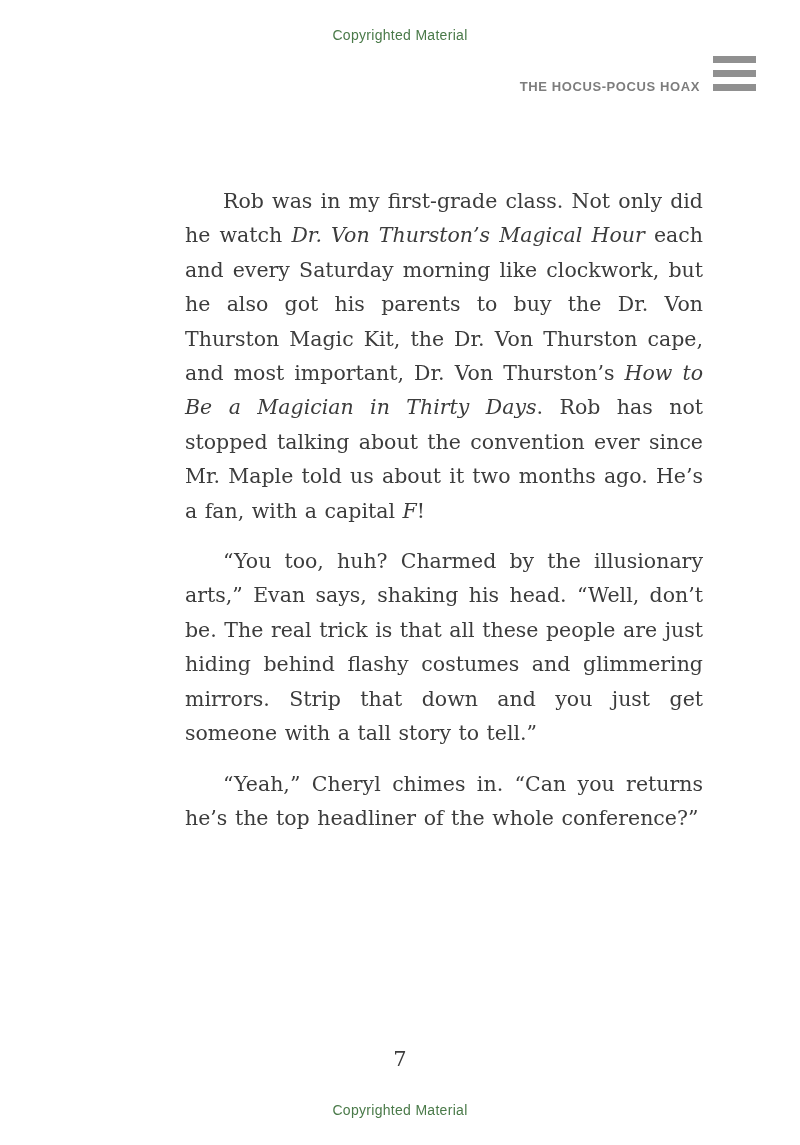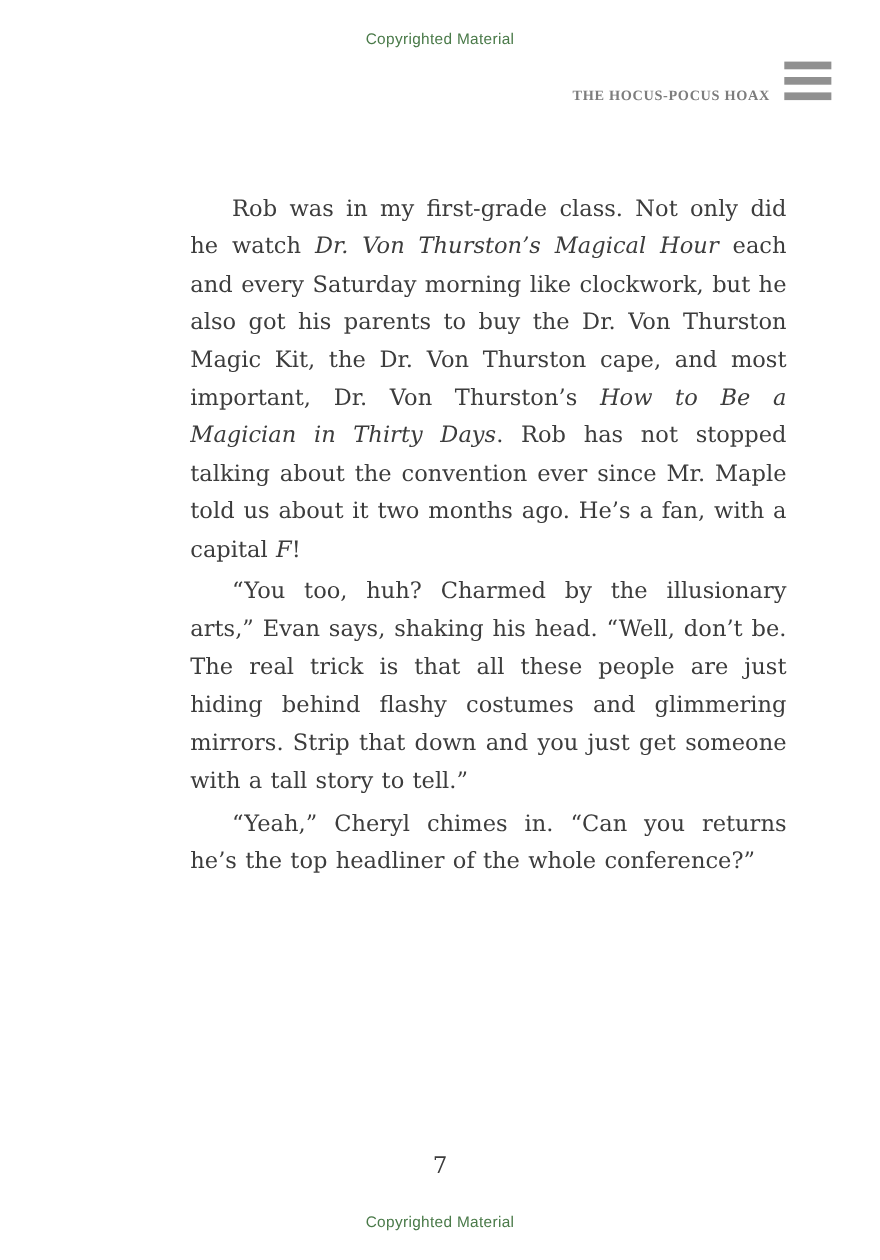--- a/index.html
+++ b/index.html
@@ -21,21 +21,21 @@
     font-size: 14px;
     letter-spacing: 0.3px;
     color: var(--notice-green, #4a7a49);
   }
   .notice.top { top: 27px; }
   .notice.bottom { top: 1102px; }
   .running-head {
     position: absolute;
     top: 79px;
     right: 56px;
-    font-family: Liberation Serif, serif;
+    font-family: Liberation Sans, sans-serif;
     font-weight: bold;
     font-size: 13px;
     letter-spacing: 0.6px;
     color: var(--header-gray, #7d7d7d);
   }
   .corner-bars {
     position: absolute;
     top: 56px;
     right: 0;
     display: flex;
@@ -52,21 +52,21 @@
     top: 168px;
     left: 125px;
     width: 550px;
     font-size: 20.5px;
     line-height: 34.4px;
     color: var(--body-text, #3c3c3c);
     text-align: justify;
     word-spacing: 1px;
   }
   .body-text p {
-    margin: 4px;
+    margin: 16px;
     text-indent: 38px;
   }
   .body-text em { font-style: italic; }
   .page-number {
     position: absolute;
     top: 1047px;
     left: 0; right: 0;
     text-align: center;
     font-size: 21px;
     color: var(--body-text, #3c3c3c);

